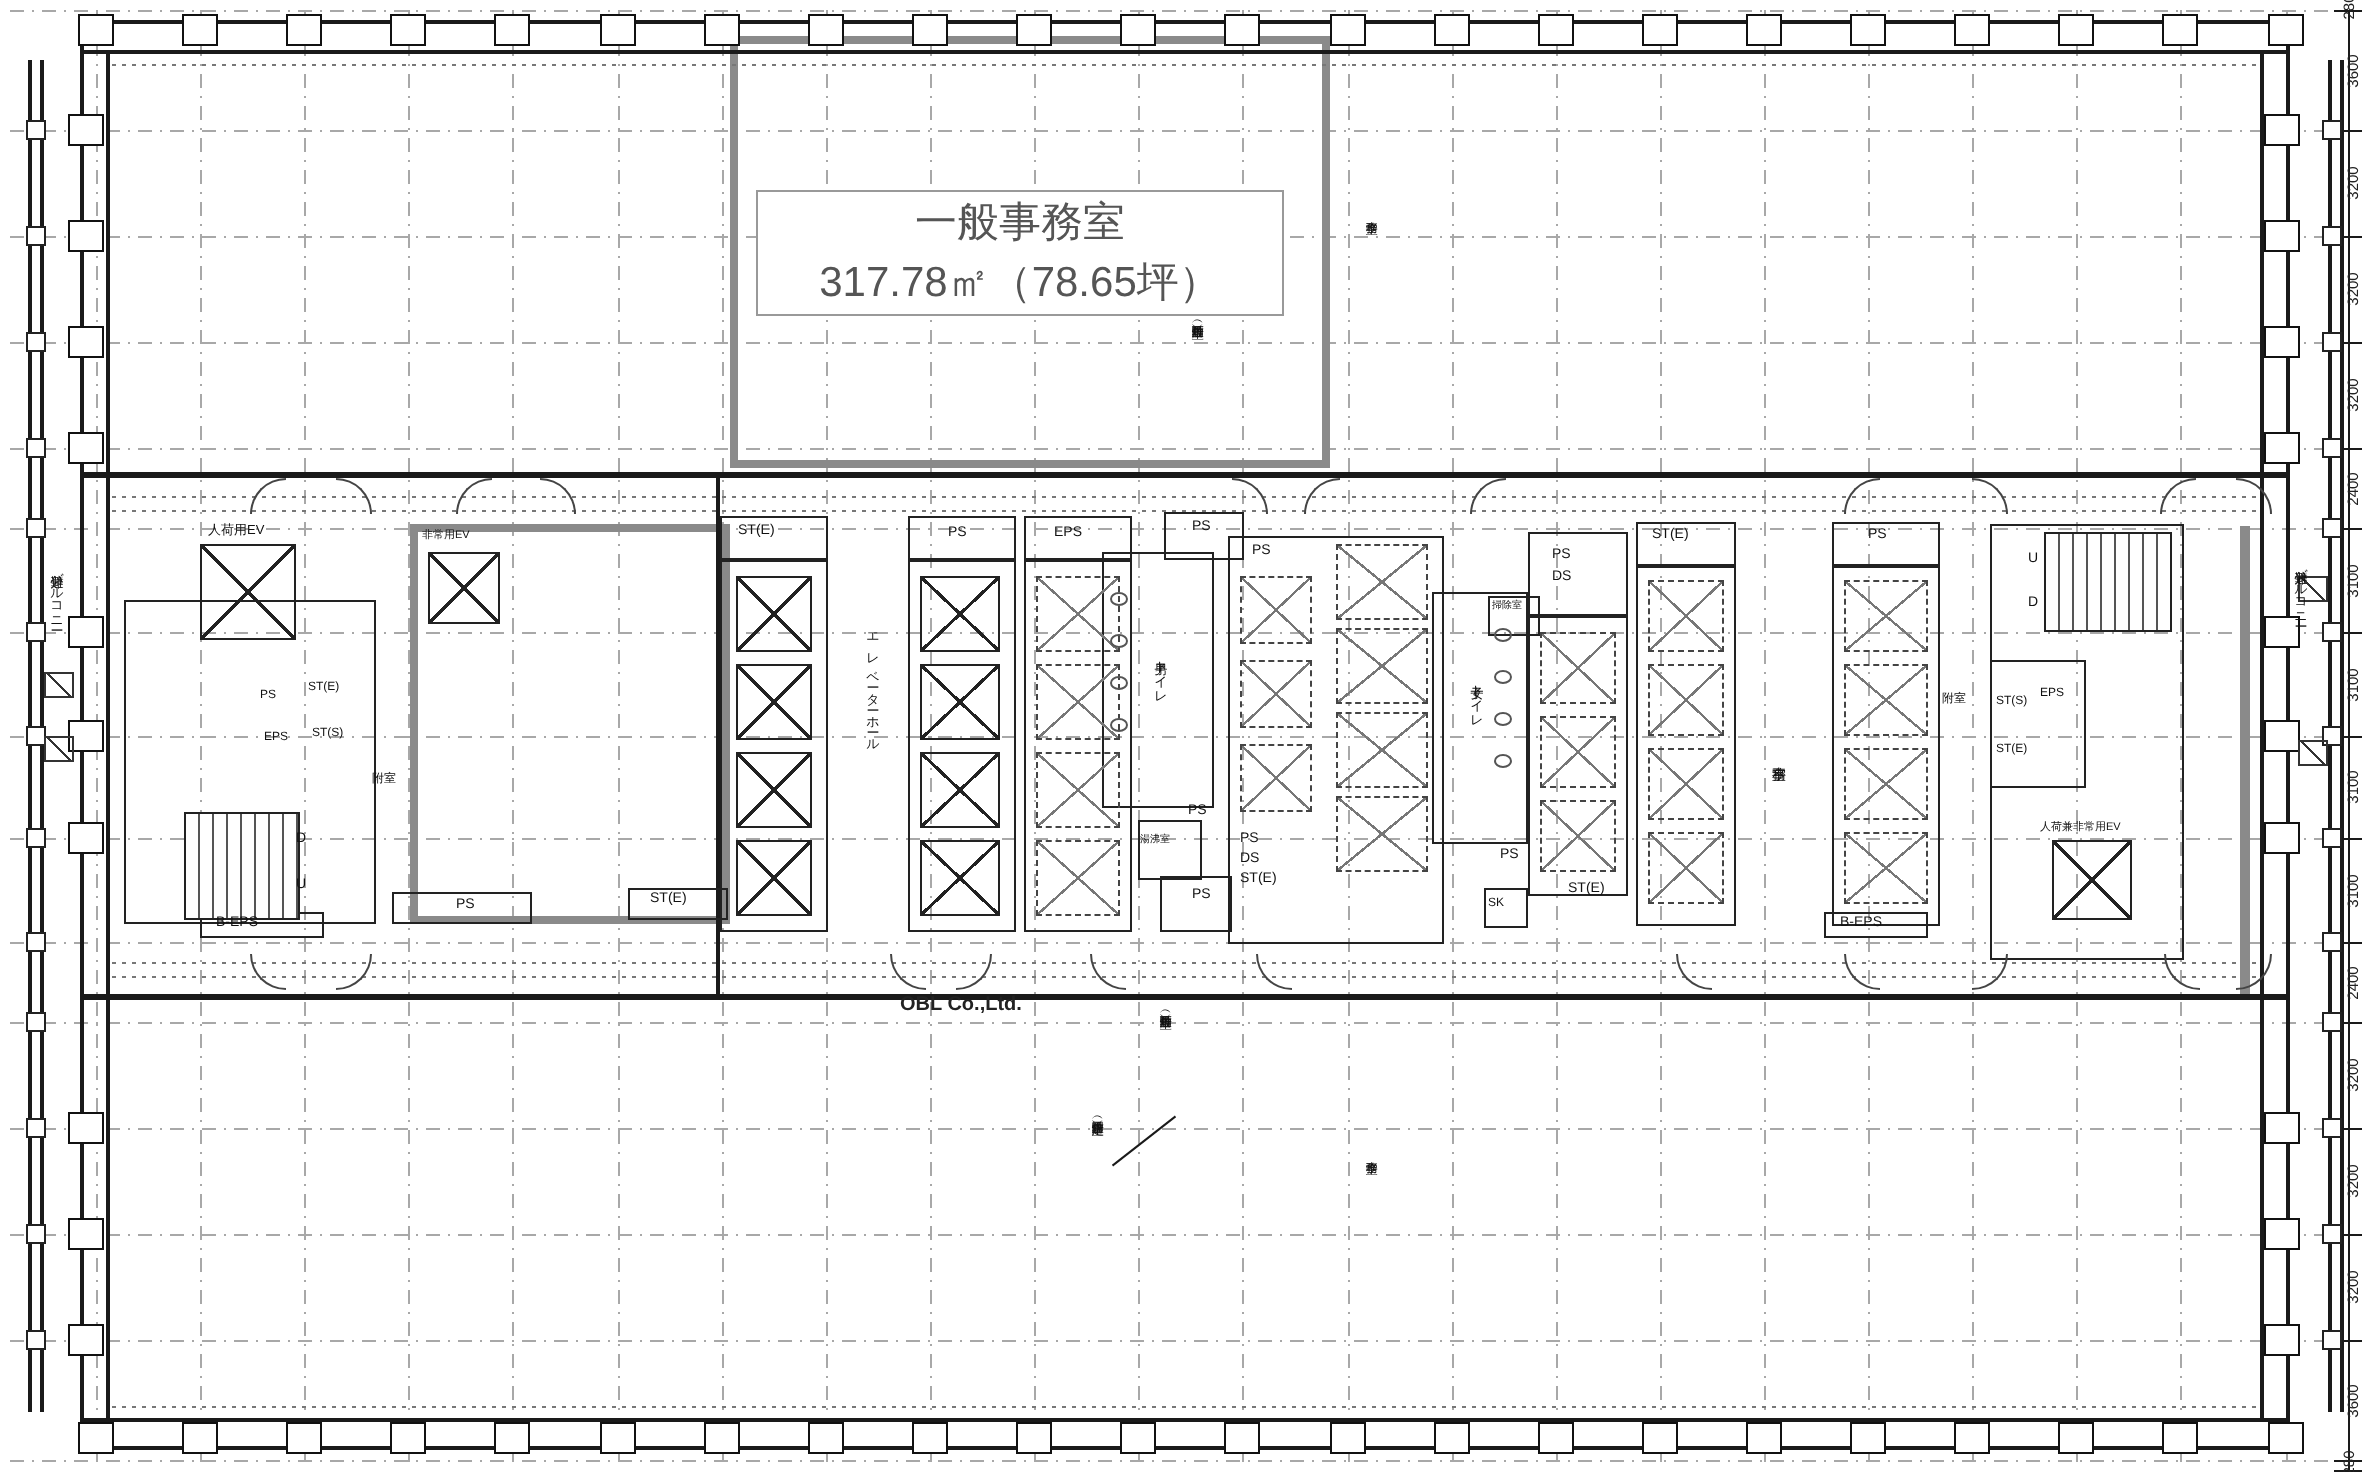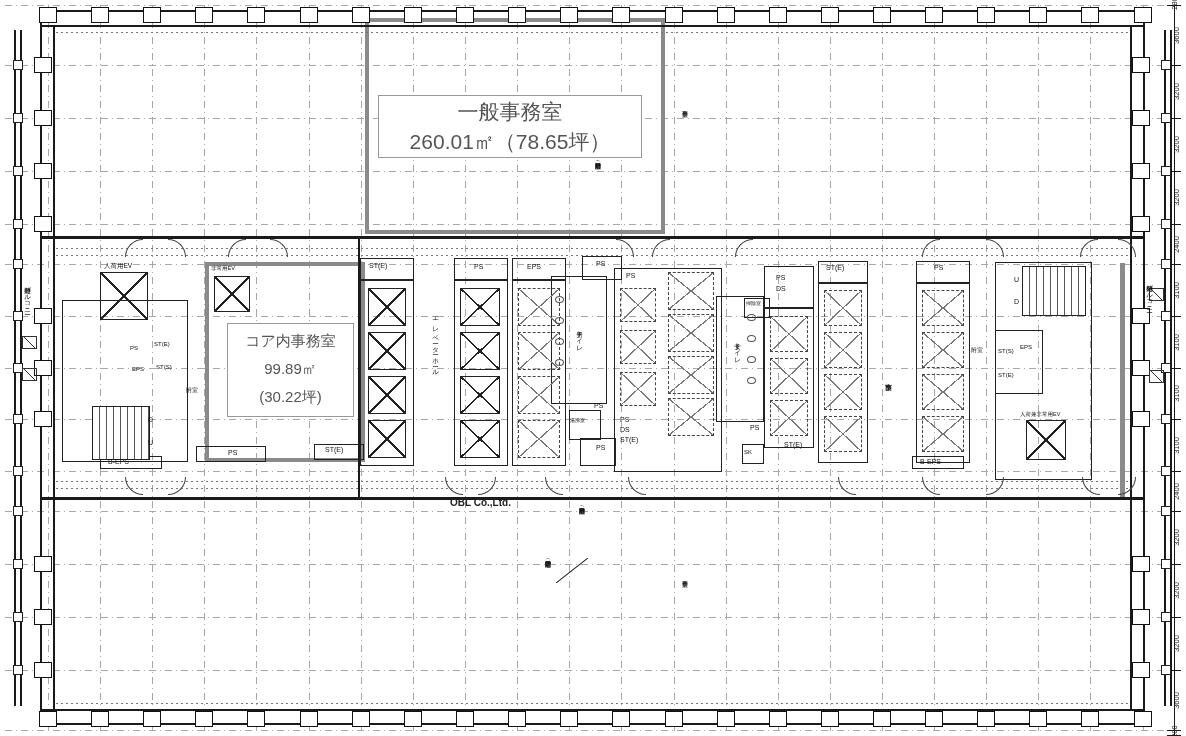--- a/index.html
+++ b/index.html
@@ -36,26 +36,21 @@
   .big{font-size:21px;color:#555;line-height:1.42;}
   .mid{font-size:15px;color:#555;line-height:1.85;}
 </style>
 </head>
 <body>
 
 <div id="plan">
 
   <div class="abs lb" style="left:378px;top:95px;width:264px;height:63px;padding-top:1px;">
     <div class="big">一般事務室</div>
-    <div class="big">260.01㎡（78.65坪）</div>
-  </div>
-  <div class="abs lb" style="left:227px;top:323px;width:127px;height:94px;padding-top:3px;">
-    <div class="mid">コア内事務室</div>
-    <div class="mid">99.89㎡</div>
-    <div class="mid">(30.22坪)</div>
+    <div class="big">317.78㎡（78.65坪）</div>
   </div>
 
   <span class="abs t vt" style="left:432px;top:312px;font-size:6.5px;letter-spacing:2px;">エレベーターホール</span>
   <span class="abs t vt" style="left:576px;top:326px;font-size:6.5px;">男子トイレ</span>
   <span class="abs t vt" style="left:734px;top:338px;font-size:6.5px;">女子トイレ</span>
   <span class="abs t vt" style="left:884px;top:378px;font-size:7px;">事務室</span>
   <span class="abs t vt" style="left:681px;top:106px;font-size:6px;">事務室</span>
   <span class="abs t vt" style="left:681px;top:576px;font-size:6px;">事務室</span>
   <span class="abs t vt" style="left:24px;top:282px;font-size:6.5px;">避難バルコニー</span>
   <span class="abs t vt" style="left:1146px;top:280px;font-size:6.5px;">避難バルコニー</span>

